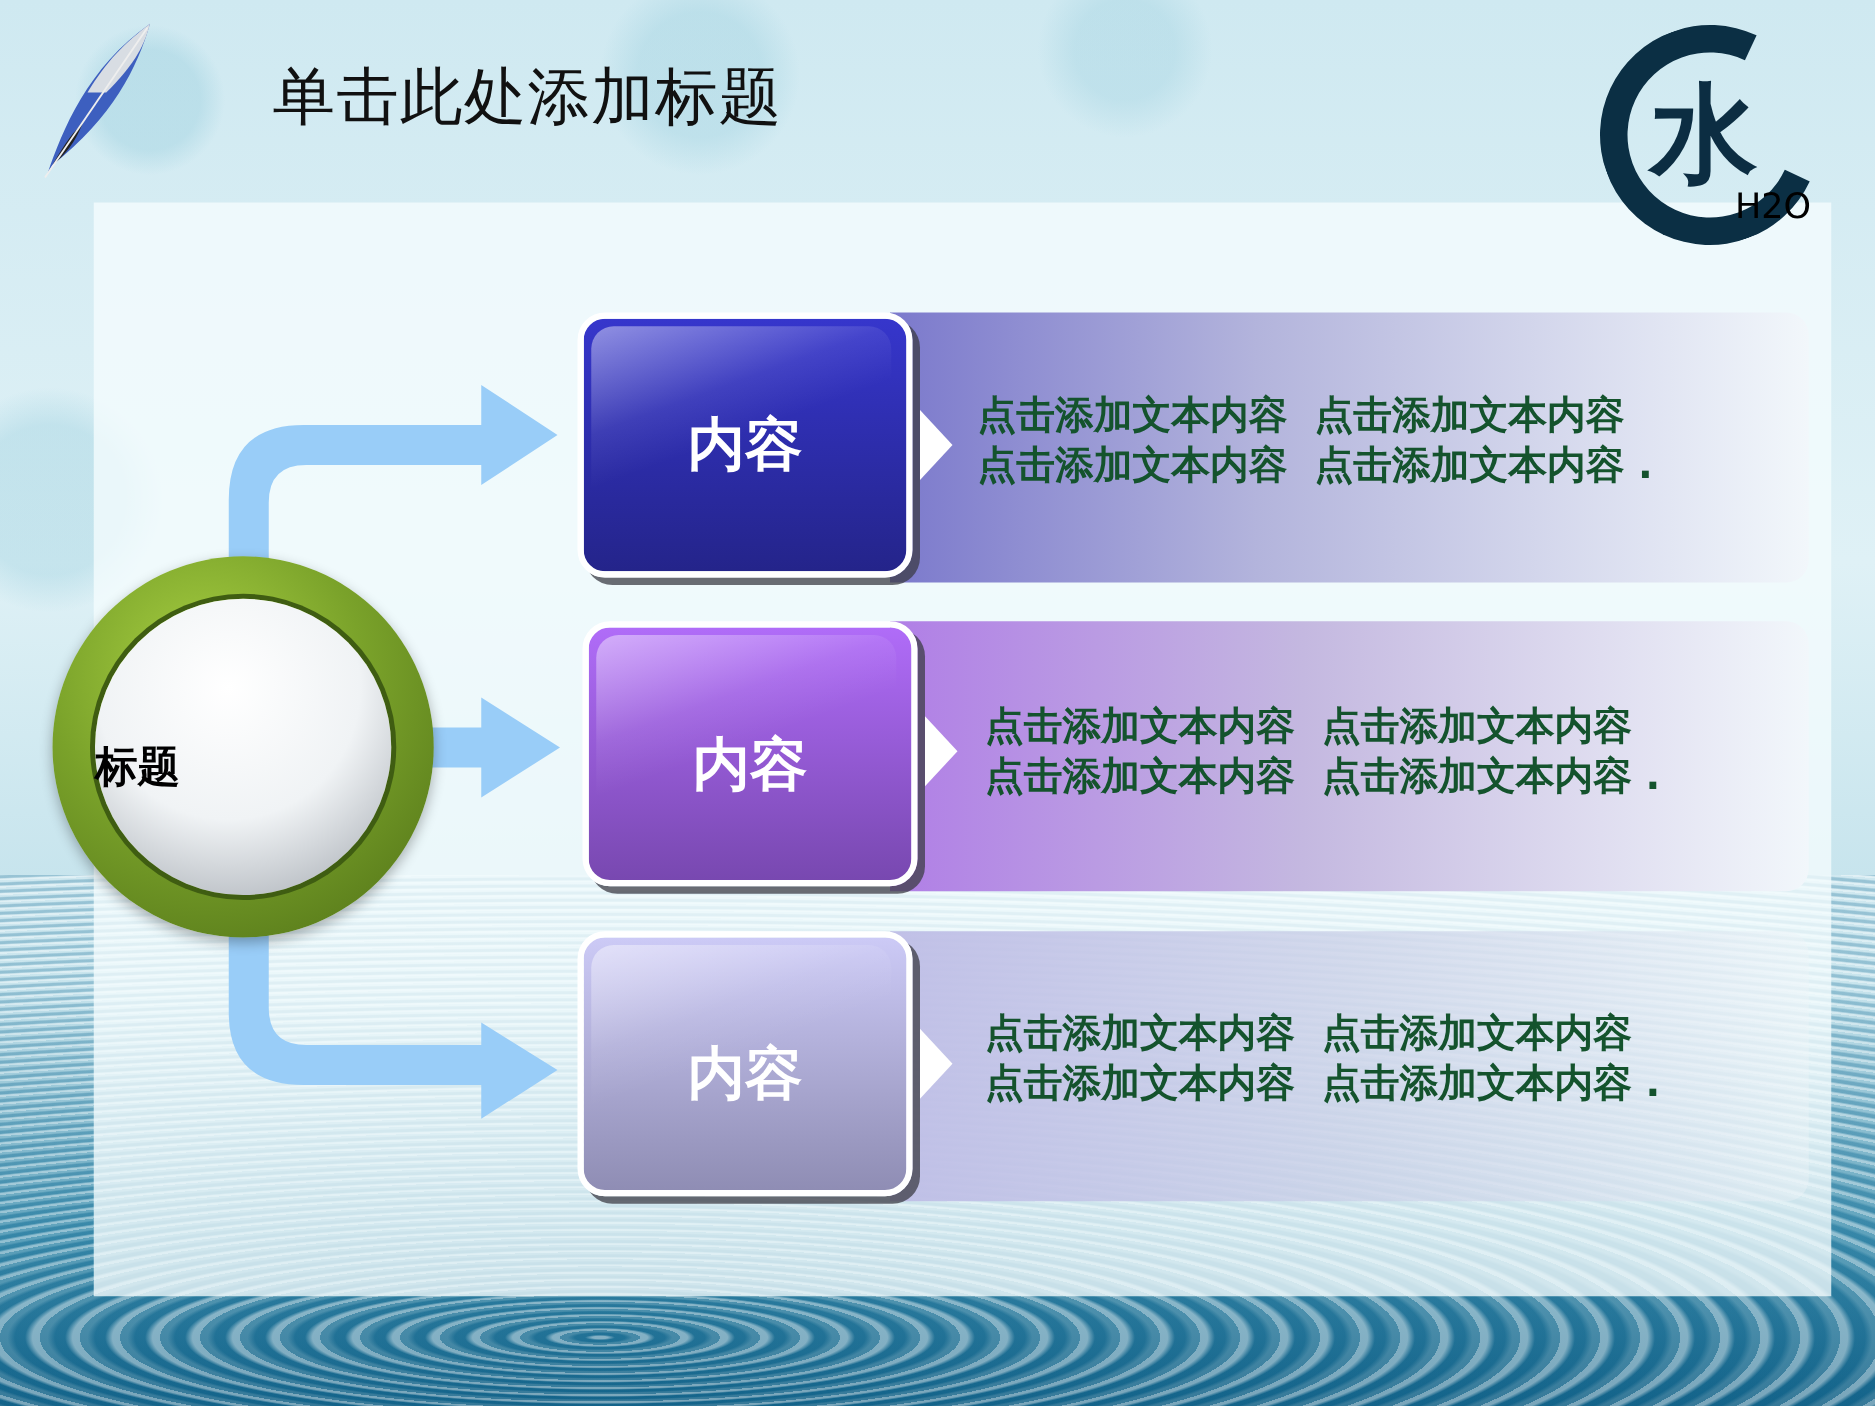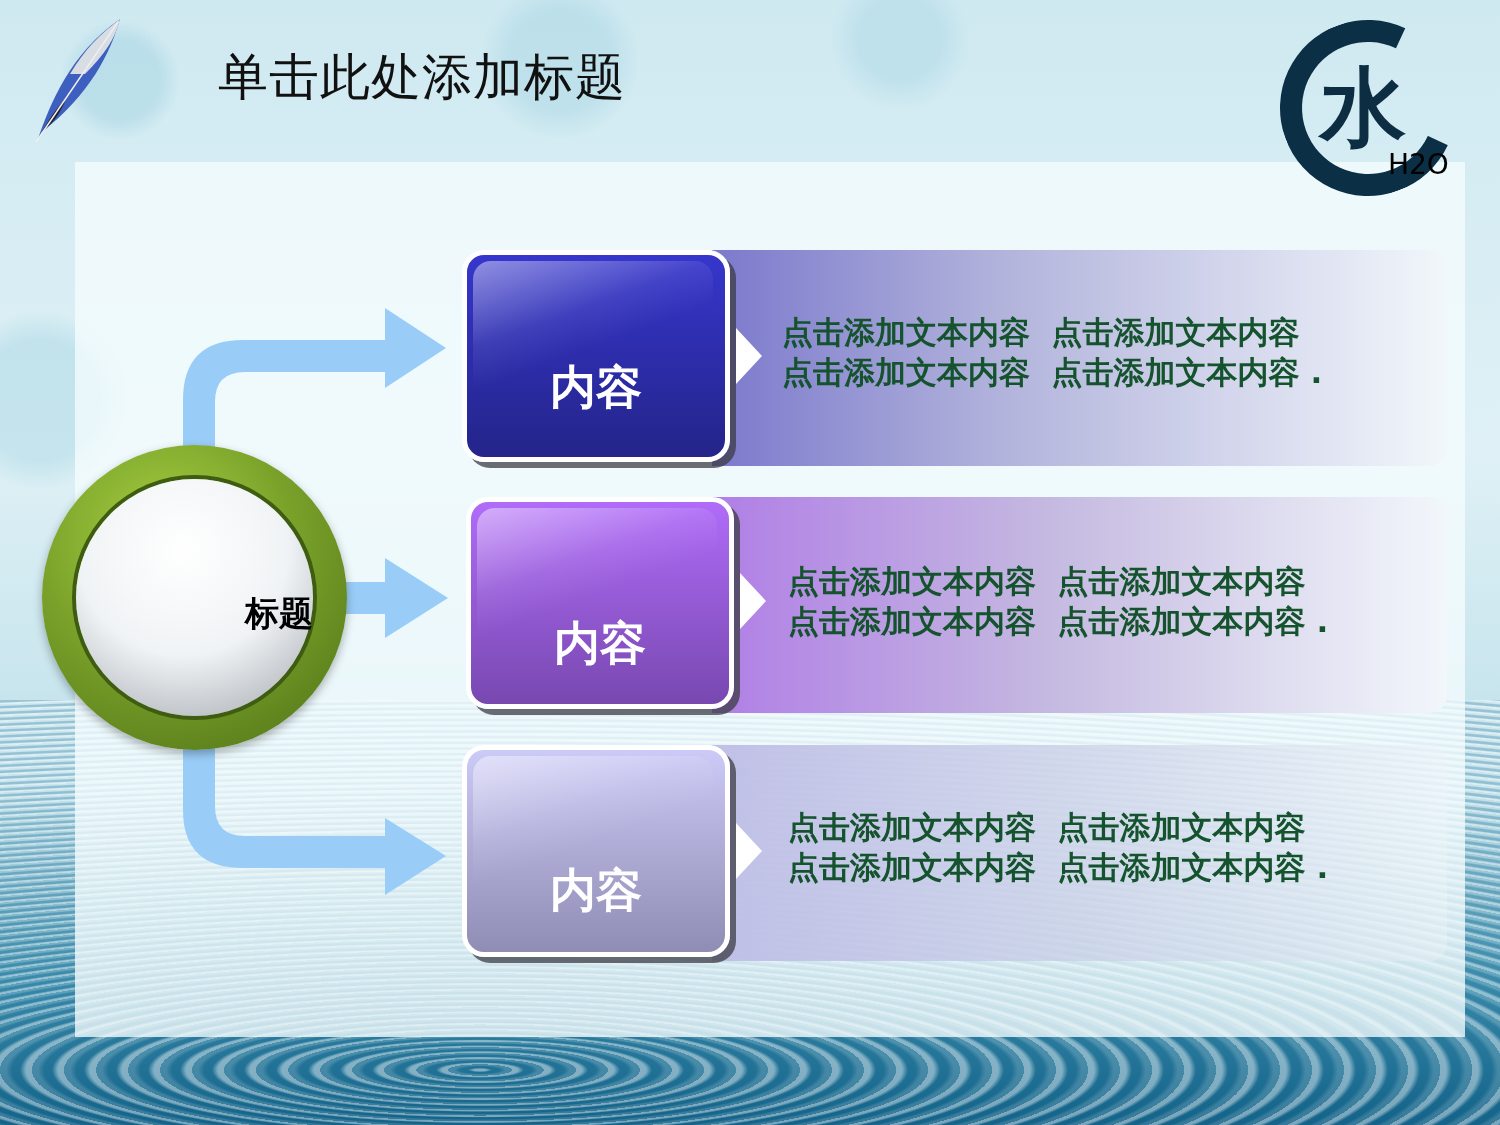--- a/index.html
+++ b/index.html
@@ -52,41 +52,41 @@
     position:absolute; left:42px; top:445px; width:305px; height:305px; border-radius:50%;
     background: radial-gradient(circle at 40% 30%, #a8d042 0%, #7aa22a 45%, #4e6f16 100%);
     box-shadow: 0 4px 10px rgba(0,0,0,0.3);
   }
   .hub-inner {
     position:absolute; left:34px; top:34px; width:237px; height:237px; border-radius:50%;
     background: radial-gradient(circle at 45% 30%, #ffffff 0%, #f0f3f5 50%, #b7bcc2 85%, #6f767c 100%);
     box-shadow: 0 0 0 4px #3f5d12;
   }
   .hub-label {
-    position:absolute; left:0; top:112px; width:100%; text-align:right;
+    position:absolute; left:0; top:112px; width:100%; text-align:left;
     font-size:34px; font-weight:bold; color:#000;
   }
   .row { position:absolute; left:462px; width:990px; height:218px; }
   .row-band {
     position:absolute; left:250px; top:0; width:735px; height:216px; border-radius:0 18px 18px 0;
   }
   .row-box {
     position:absolute; left:0; top:0; width:268px; height:212px; border-radius:22px;
     border:5px solid #fff; box-sizing:border-box;
     box-shadow: 6px 6px 0 rgba(60,60,70,0.75);
     overflow:hidden;
   }
   .row-box .gloss {
     position:absolute; left:6px; top:6px; width:240px; height:130px; border-radius:18px 18px 80px 0;
     background: linear-gradient(160deg, rgba(255,255,255,0.45) 0%, rgba(255,255,255,0.08) 40%, rgba(255,255,255,0) 60%);
   }
   .row-box .box-label {
     position:absolute; left:0; top:0; width:100%; height:100%;
     display:flex; align-items:center; justify-content:center;
-    font-size:46px; font-weight:bold; color:#fff;margin-top:32px;
+    font-size:46px; font-weight:bold; color:#fff;
   }
   .pointer {
     position:absolute; left:274px; width:0; height:0;
     border-top:28px solid transparent; border-bottom:28px solid transparent; border-left:26px solid #fff;
   }
   .row-text {
     position:absolute; left:320px; font-size:31px; font-weight:bold; color:#14532d; line-height:40px; white-space:pre;
   }
 </style>
 </head>

